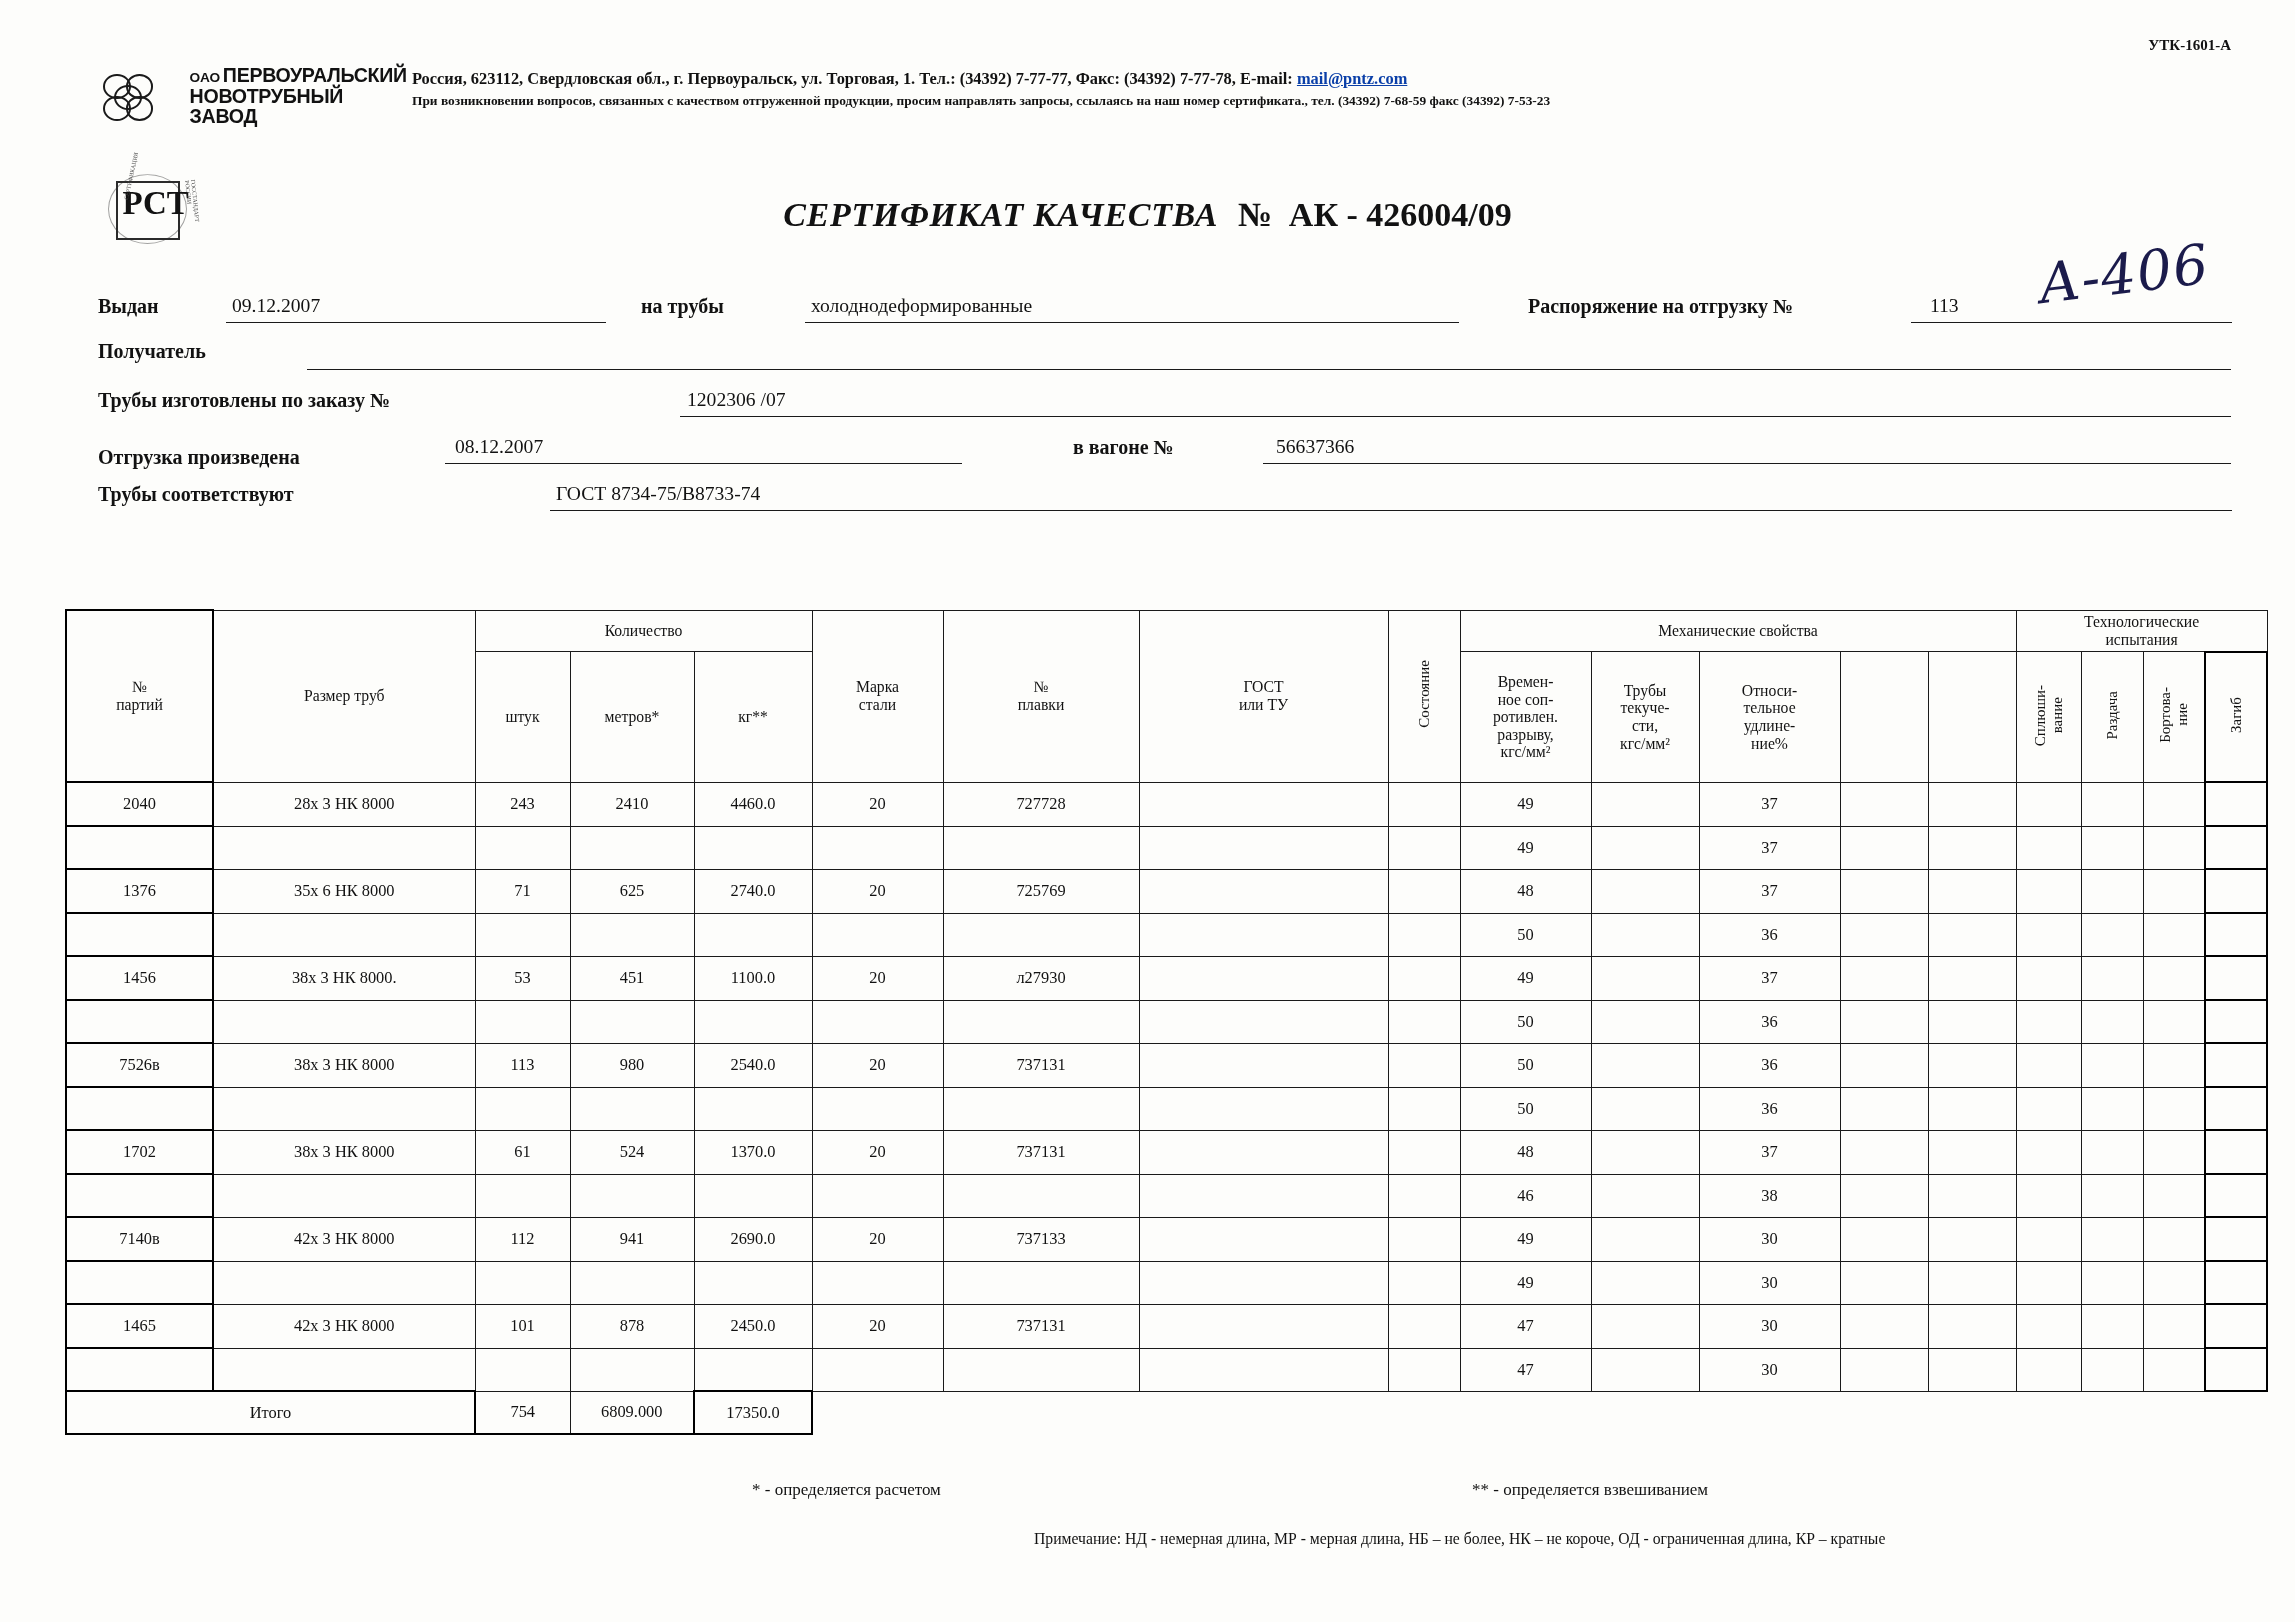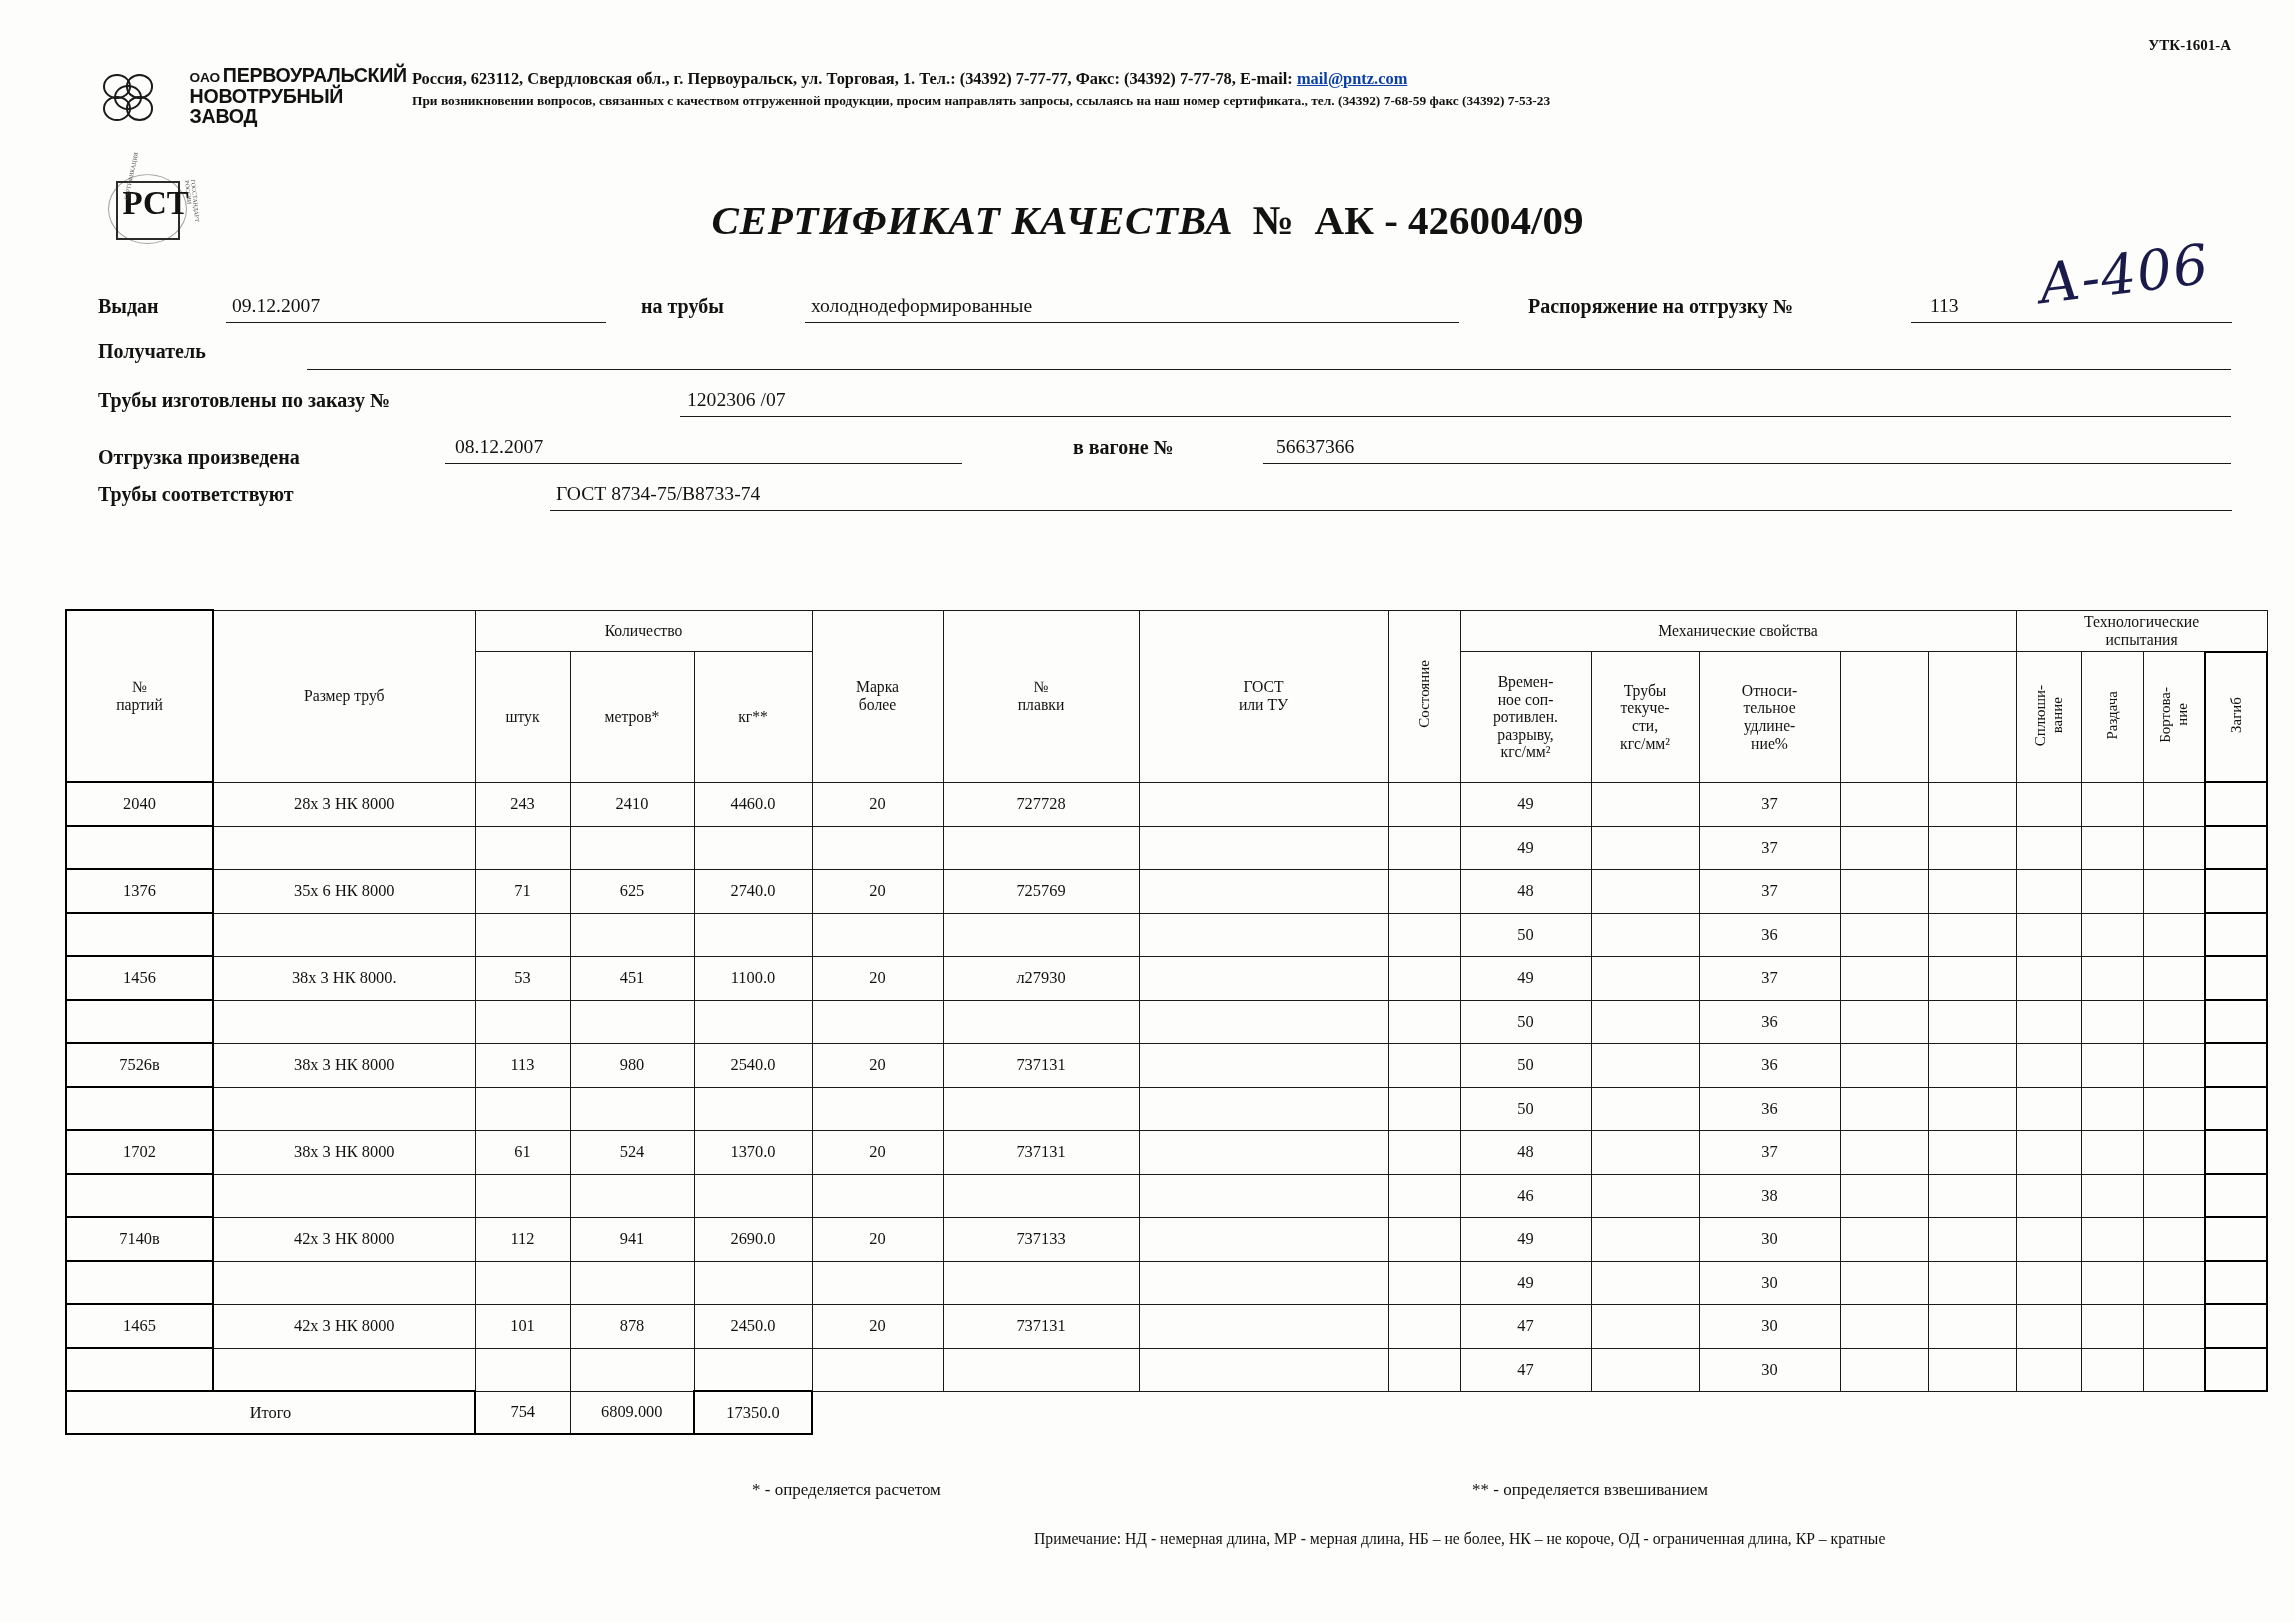--- a/index.html
+++ b/index.html
@@ -141,21 +141,21 @@
     font-size: 5.9px;
     color: #444;
   }
 
   
   .title {
     position: absolute;
     left: 0; top: 196px;
     width: 2295px;
     text-align: center;
-    font-size: 41px;
+    font-size: 34px;
     font-weight: bold;
     font-style: italic;
     letter-spacing: 0.7px;
   }
   .title .num {
     font-style: normal;
     font-weight: bold;
     letter-spacing: 0;
     margin-left: 19.6px;
   }
@@ -373,21 +373,21 @@
         <col style="width:62px">
         <col style="width:62px">
       </colgroup>
       <thead>
         <tr>
           <th class="outer" rowspan="3"><span style="white-space:pre-line">№
 партий</span></th>
           <th rowspan="3"><span>Размер труб</span></th>
           <th colspan="3" style="height:31px"><span>Количество</span></th>
           <th rowspan="3"><span style="white-space:pre-line">Марка
-более</span></th>
+стали</span></th>
           <th rowspan="3"><span style="white-space:pre-line">№
 плавки</span></th>
           <th rowspan="3"><span style="white-space:pre-line">ГОСТ
 или ТУ</span></th>
           <th rowspan="3"><span class="vert">Состояние</span></th>
           <th colspan="5" style="height:31px"><span>Механические свойства</span></th>
           <th colspan="4" style="height:31px"><span style="white-space:pre-line">Технологические
 испытания</span></th>
         </tr>
         <tr>

